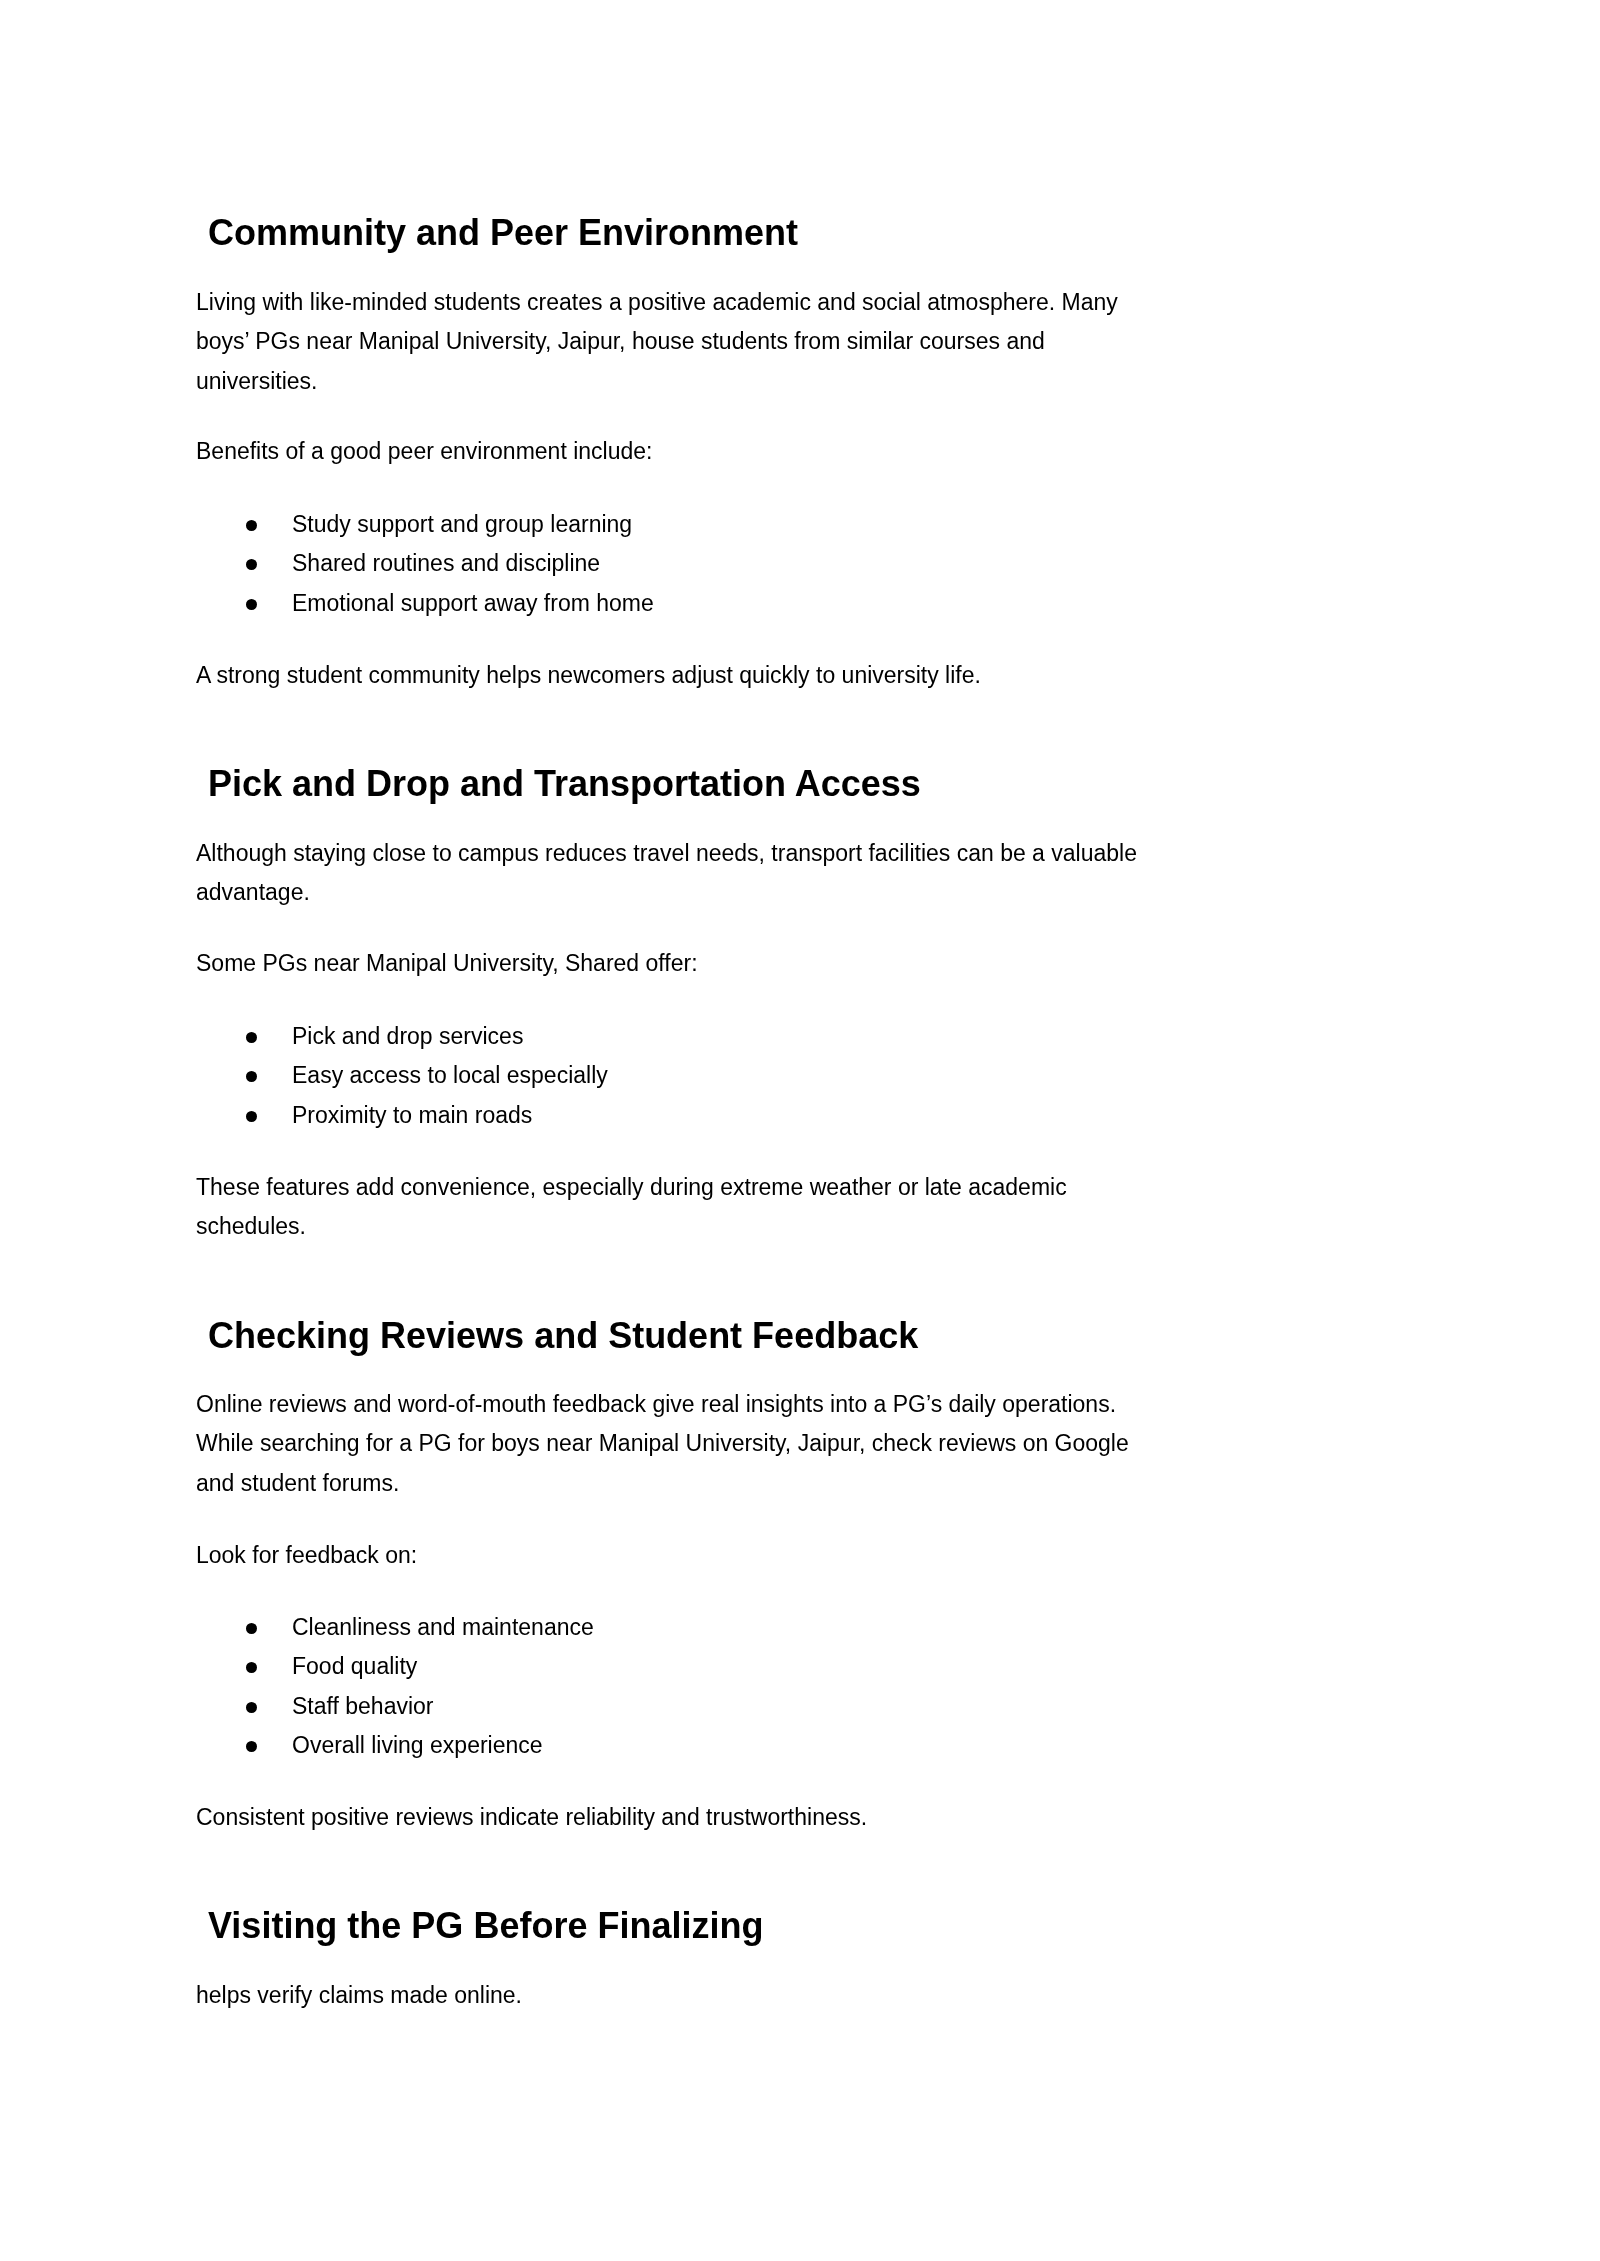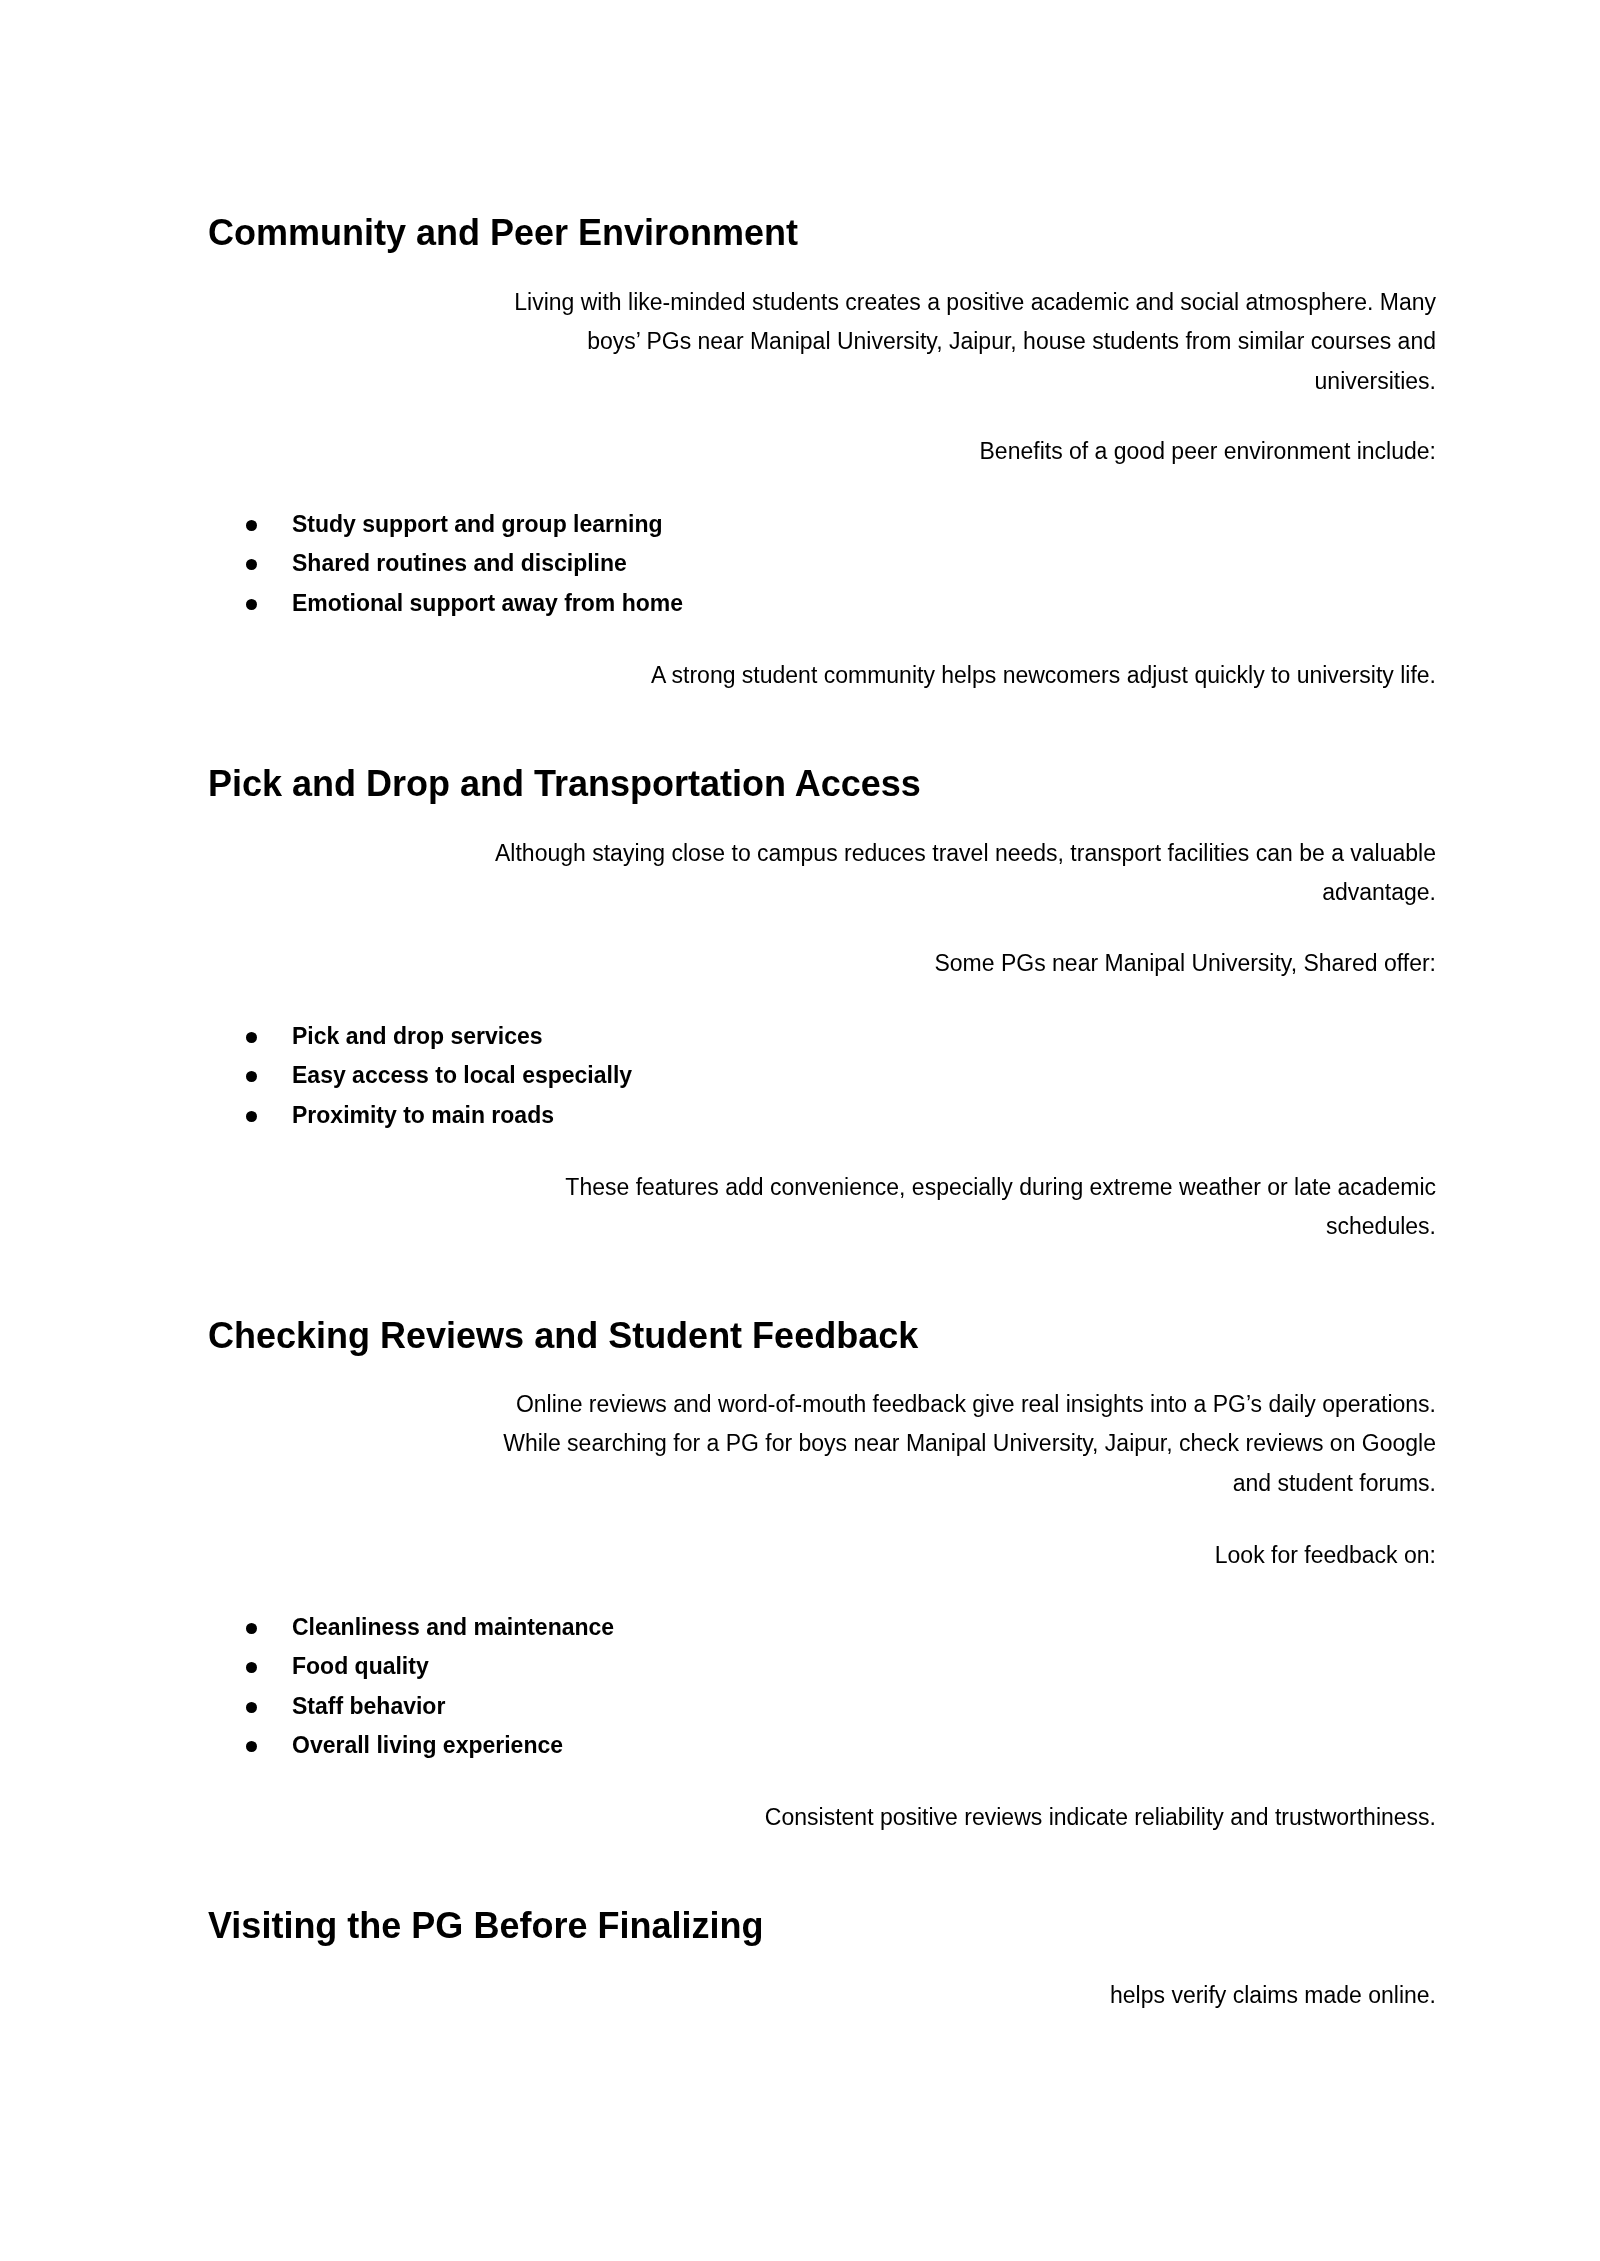--- a/index.html
+++ b/index.html
@@ -1,22 +1,22 @@
 <!DOCTYPE html>
 <html><head>
 <meta charset="utf-8">
 <style>
   html, body { margin: 0; padding: 0; background: #ffffff; }
   body { width: 1600px; height: 2261px; position: relative; overflow: hidden;
          font-family: "Liberation Sans", sans-serif; color: #000000; }
   .blk { position: absolute; left: 196px; width: 1240px; }
   .h { font-size: 36px; line-height: 44px; margin: 12px; font-weight: bold; white-space: nowrap; }
-  .p { font-size: 23px; line-height: 39.3px; margin: 0; text-align: right; }
+  .p { font-size: 23px; line-height: 39.3px; margin: 0; }
   .p span.line { display: block; white-space: nowrap; }
-  ul.bl { list-style: none; margin: 0; padding: 0; font-weight: bold; }
+  ul.bl { list-style: none; margin: 0; padding: 0; }
   ul.bl li { position: relative; padding-left: 96px; font-size: 23px; line-height: 39.3px; white-space: nowrap; }
   ul.bl li .dot { position: absolute; left: 50px; top: 15px; width: 11px; height: 11px; border-radius: 50%; background: #000; }
 </style>
 </head>
 <body>
 
 <h2 class="blk h" style="top:199px">Community and Peer Environment</h2>
 <div class="blk p" style="top:283px">
   <span class="line">Living with like-minded students creates a positive academic and social atmosphere. Many</span>
   <span class="line">boys’ PGs near Manipal University, Jaipur, house students from similar courses and</span>

